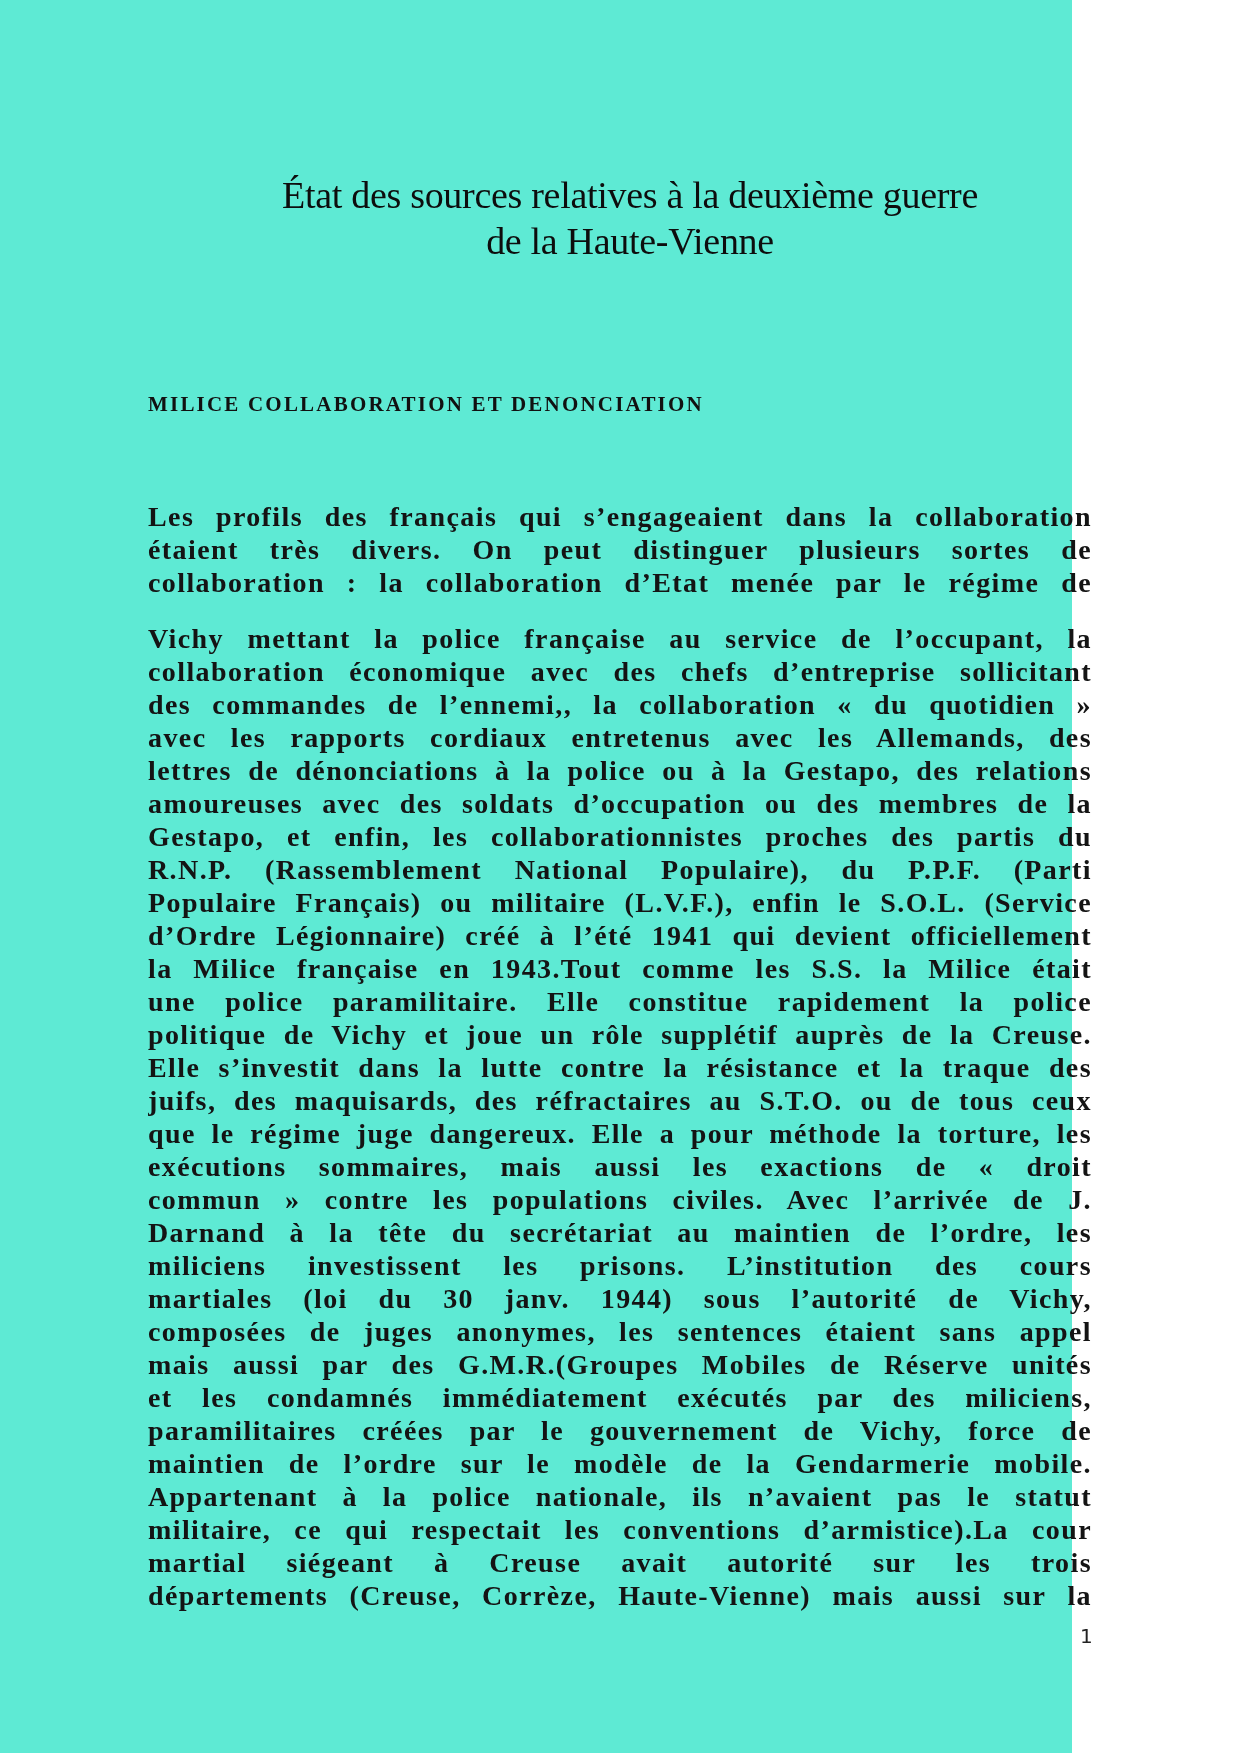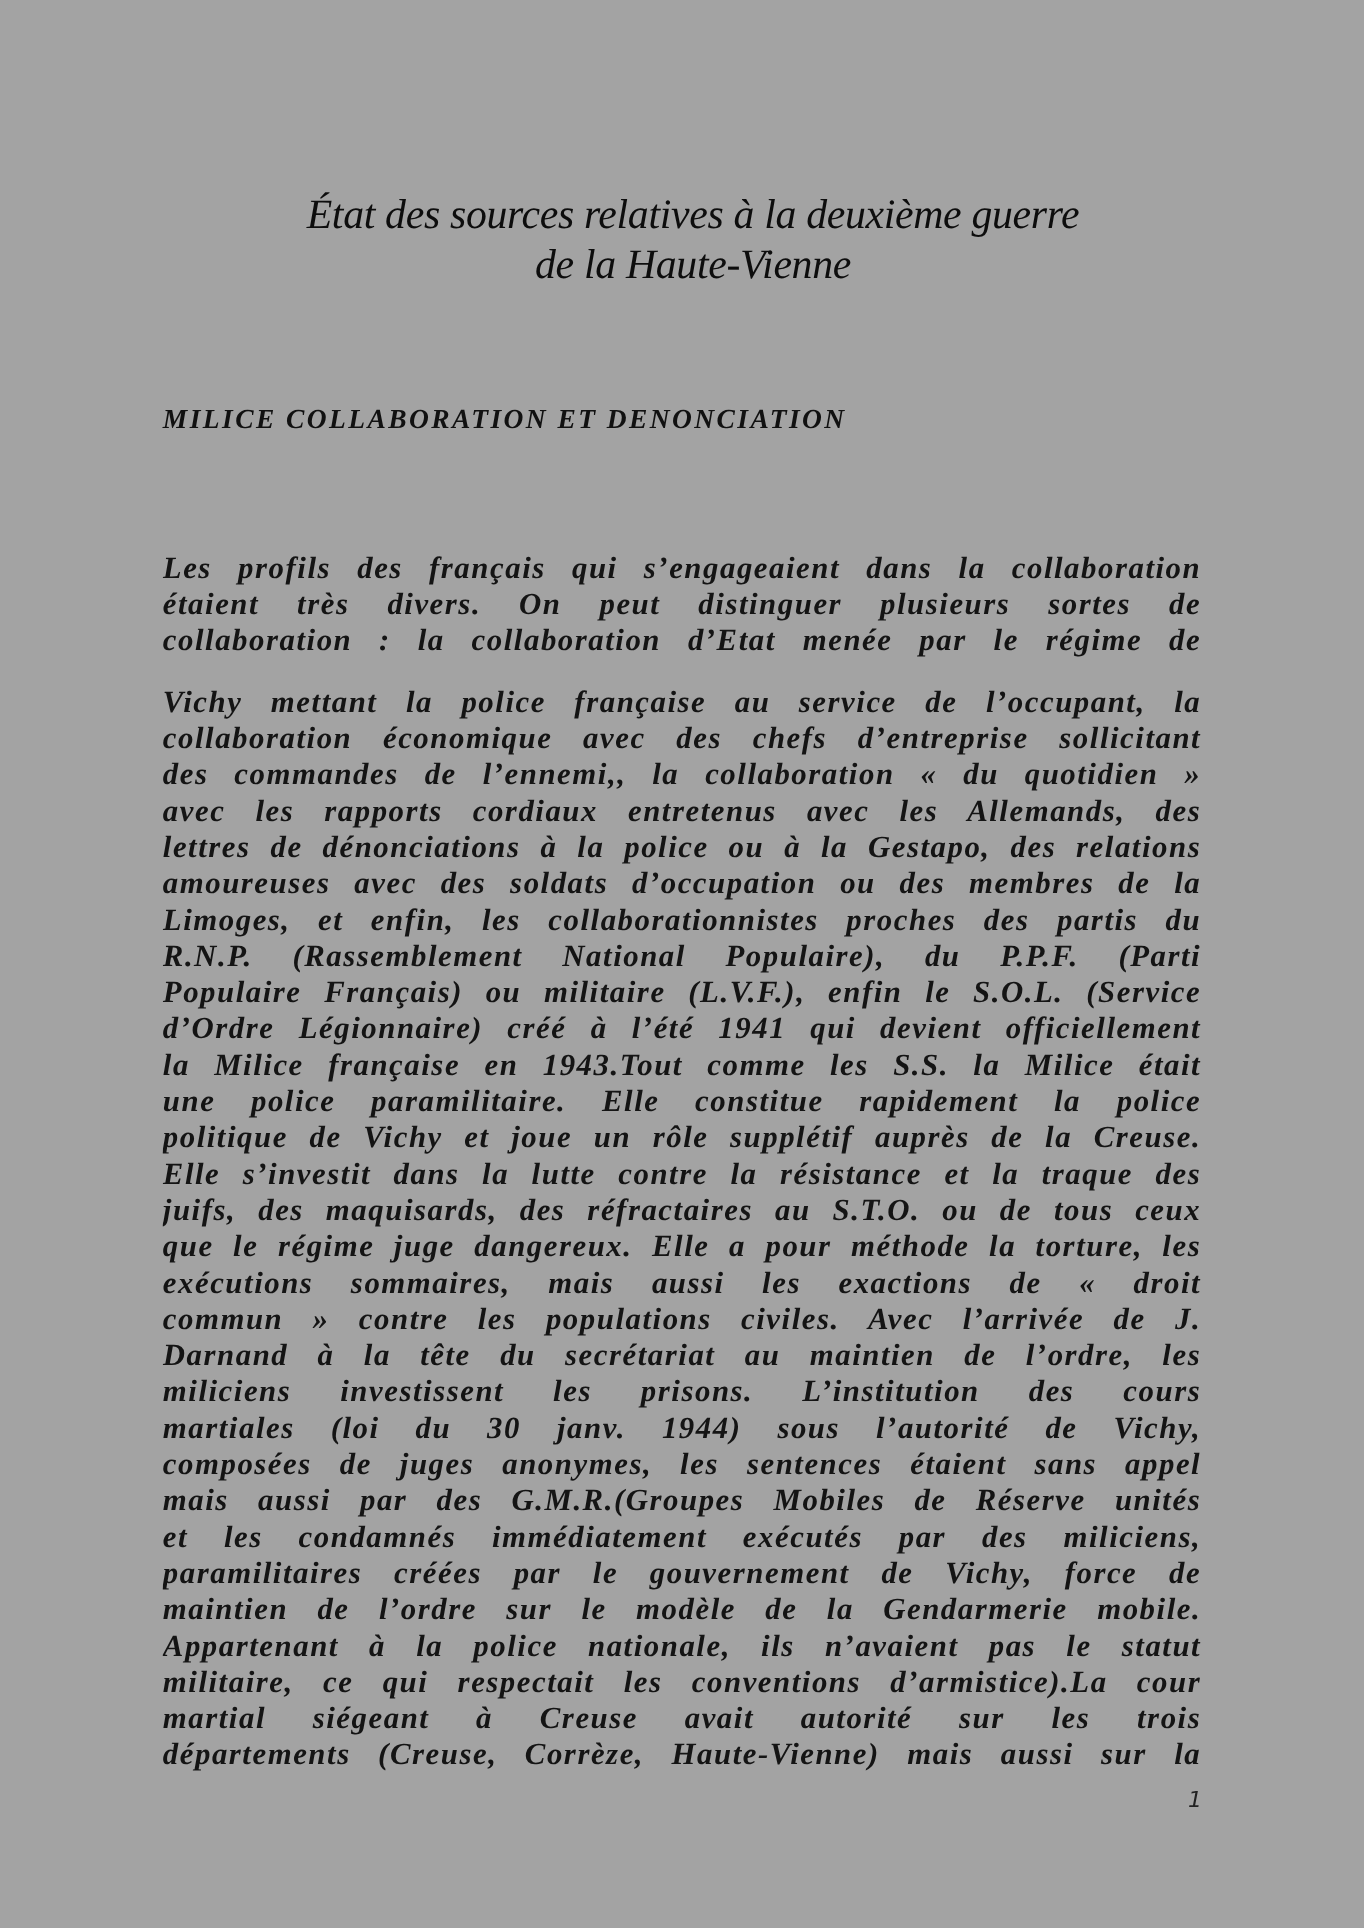--- a/index.html
+++ b/index.html
@@ -1,23 +1,23 @@
 <!DOCTYPE html>
 <html><head>
   <meta charset="utf-8">
   <style>
     html, body { margin: 0; padding: 0; background: #ffffff; }
     body { width: 1240px; height: 1753px; position: relative; overflow: hidden; color: #111111; }
-    .page { position: absolute; left: 0; top: 0; width: 1240px; height: 1753px; background: #a3a3a3; font-style: italic; }
+    .page { position: absolute; left: 0; top: 0; width: 1072px; height: 1753px; background: #5eead4; }
     .title { position: absolute; left: 140px; width: 980px; top: 172px; text-align: center;
       font-family: "Liberation Serif", "DejaVu Serif", serif; font-size: 38px; line-height: 46px;
       color: #0d0d0d; letter-spacing: -0.3px; }
     .title-line { display: block; }
-    .section-heading { position: absolute; left: 148px; top: 368px;
-      font-family: "Liberation Serif", "DejaVu Serif", serif; font-size: 25px; font-weight: bold;
+    .section-heading { position: absolute; left: 148px; top: 392px;
+      font-family: "Liberation Serif", "DejaVu Serif", serif; font-size: 21px; font-weight: bold;
       letter-spacing: 2.2px; color: #111111; }
     .body-text { position: absolute; left: 148px; width: 944px; top: 500px;
       font-family: "Liberation Serif", "DejaVu Serif", serif; font-size: 28px; font-weight: bold;
       line-height: 33px; color: #141414; letter-spacing: 1.4px; }
     .line { display: block; text-align: justify; text-align-last: justify; white-space: nowrap; height: 33px; }
     .line.last { text-align-last: justify; }
     .page-number { position: absolute; left: 1080px; top: 1624px;
       font-family: "DejaVu Sans", "Liberation Sans", sans-serif; font-size: 20px; color: #222222; }
   </style>
 </head>
@@ -34,21 +34,21 @@
   <div class="body-text" id="body-text">
       <div class="line" style="white-space: normal; overflow: hidden;">Les profils des français qui s’engageaient dans la collaboration</div>
       <div class="line" style="white-space: normal; overflow: hidden;">étaient très divers. On peut distinguer plusieurs sortes de</div>
       <div class="line" style="white-space: normal; overflow: hidden;">collaboration : la collaboration d’Etat menée par le régime de</div>
       <div class="line" style="white-space: normal; overflow: hidden; margin-top: 23px;">Vichy mettant la police française au service de l’occupant, la</div>
       <div class="line" style="white-space: normal; overflow: hidden;">collaboration économique avec des chefs d’entreprise sollicitant</div>
       <div class="line" style="white-space: normal; overflow: hidden;">des commandes de l’ennemi,, la collaboration « du quotidien »</div>
       <div class="line" style="white-space: normal; overflow: hidden;">avec les rapports cordiaux entretenus avec les Allemands, des</div>
       <div class="line" style="white-space: normal; overflow: hidden;">lettres de dénonciations à la police ou à la Gestapo, des relations</div>
       <div class="line" style="white-space: normal; overflow: hidden;">amoureuses avec des soldats d’occupation ou des membres de la</div>
-      <div class="line" style="white-space: normal; overflow: hidden;">Limoges, et enfin, les collaborationnistes proches des partis du</div>
+      <div class="line" style="white-space: normal; overflow: hidden;">Gestapo, et enfin, les collaborationnistes proches des partis du</div>
       <div class="line" style="white-space: normal; overflow: hidden;">R.N.P. (Rassemblement National Populaire), du P.P.F. (Parti</div>
       <div class="line" style="white-space: normal; overflow: hidden;">Populaire Français) ou militaire (L.V.F.), enfin le S.O.L. (Service</div>
       <div class="line" style="white-space: normal; overflow: hidden;">d’Ordre Légionnaire) créé à l’été 1941 qui devient officiellement</div>
       <div class="line" style="white-space: normal; overflow: hidden;">la Milice française en 1943.Tout comme les S.S. la Milice était</div>
       <div class="line" style="white-space: normal; overflow: hidden;">une police paramilitaire. Elle constitue rapidement la police</div>
       <div class="line" style="white-space: normal; overflow: hidden;">politique de Vichy et joue un rôle supplétif auprès de la Creuse.</div>
       <div class="line" style="white-space: normal; overflow: hidden;">Elle s’investit dans la lutte contre la résistance et la traque des</div>
       <div class="line" style="white-space: normal; overflow: hidden;">juifs, des maquisards, des réfractaires au S.T.O. ou de tous ceux</div>
       <div class="line" style="white-space: normal; overflow: hidden;">que le régime juge dangereux. Elle a pour méthode la torture, les</div>
       <div class="line" style="white-space: normal; overflow: hidden;">exécutions sommaires, mais aussi les exactions de « droit</div>

